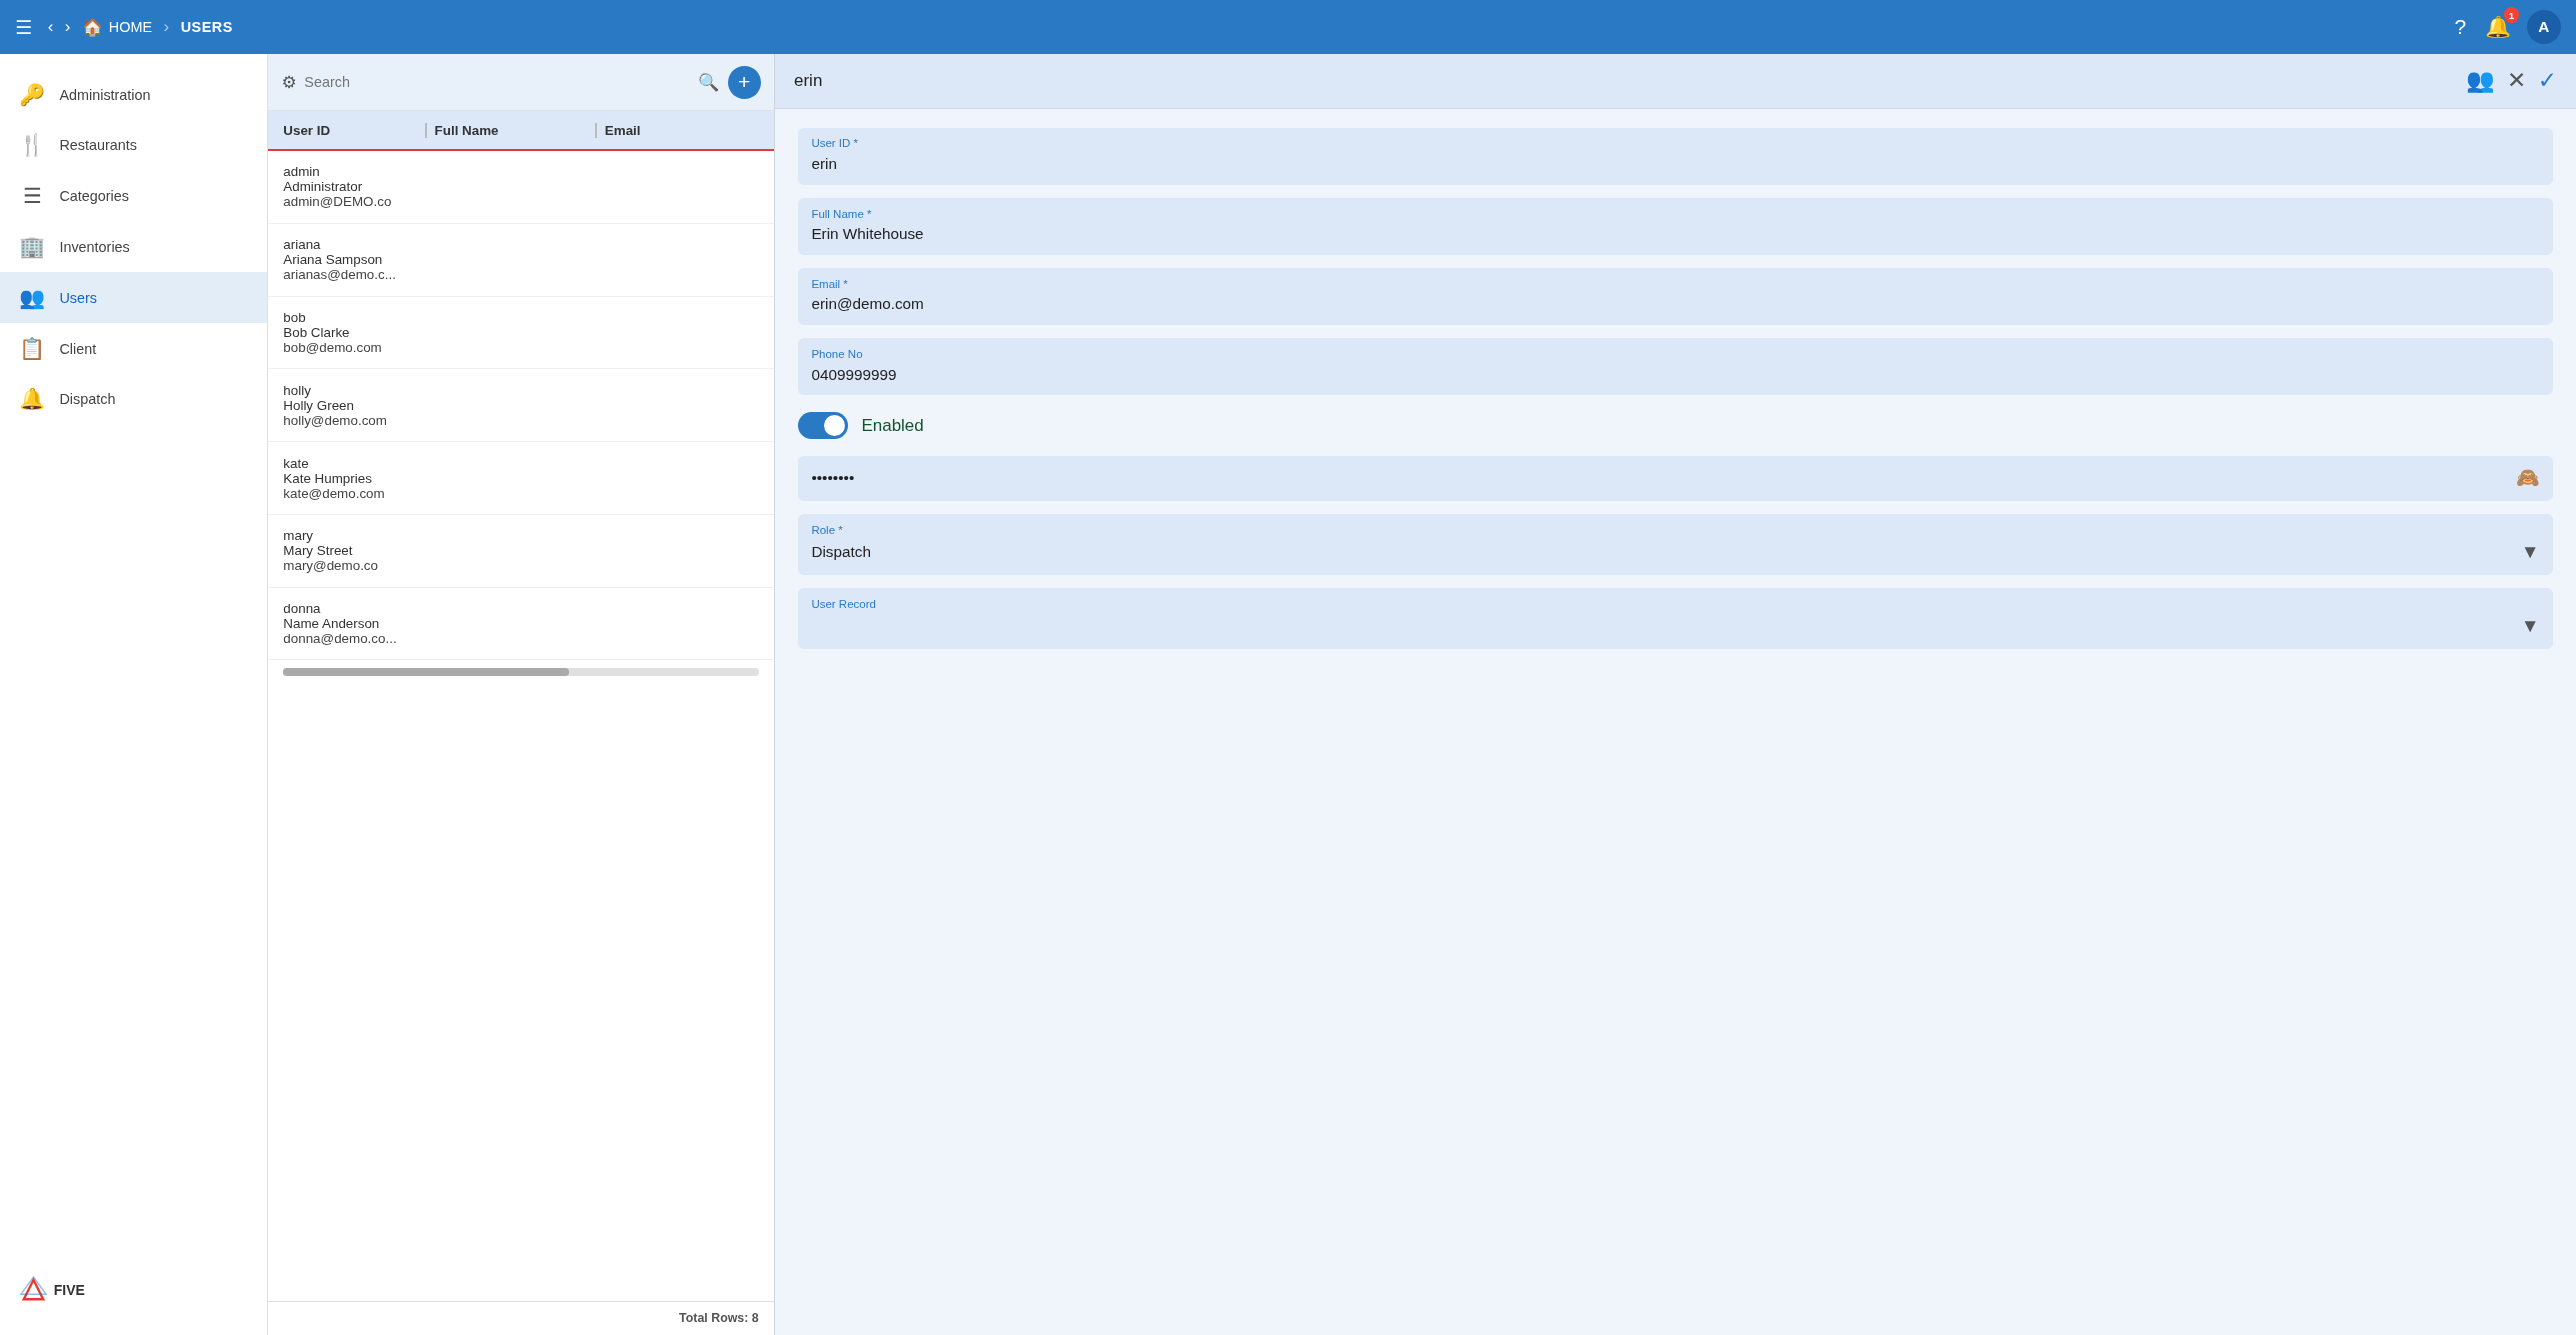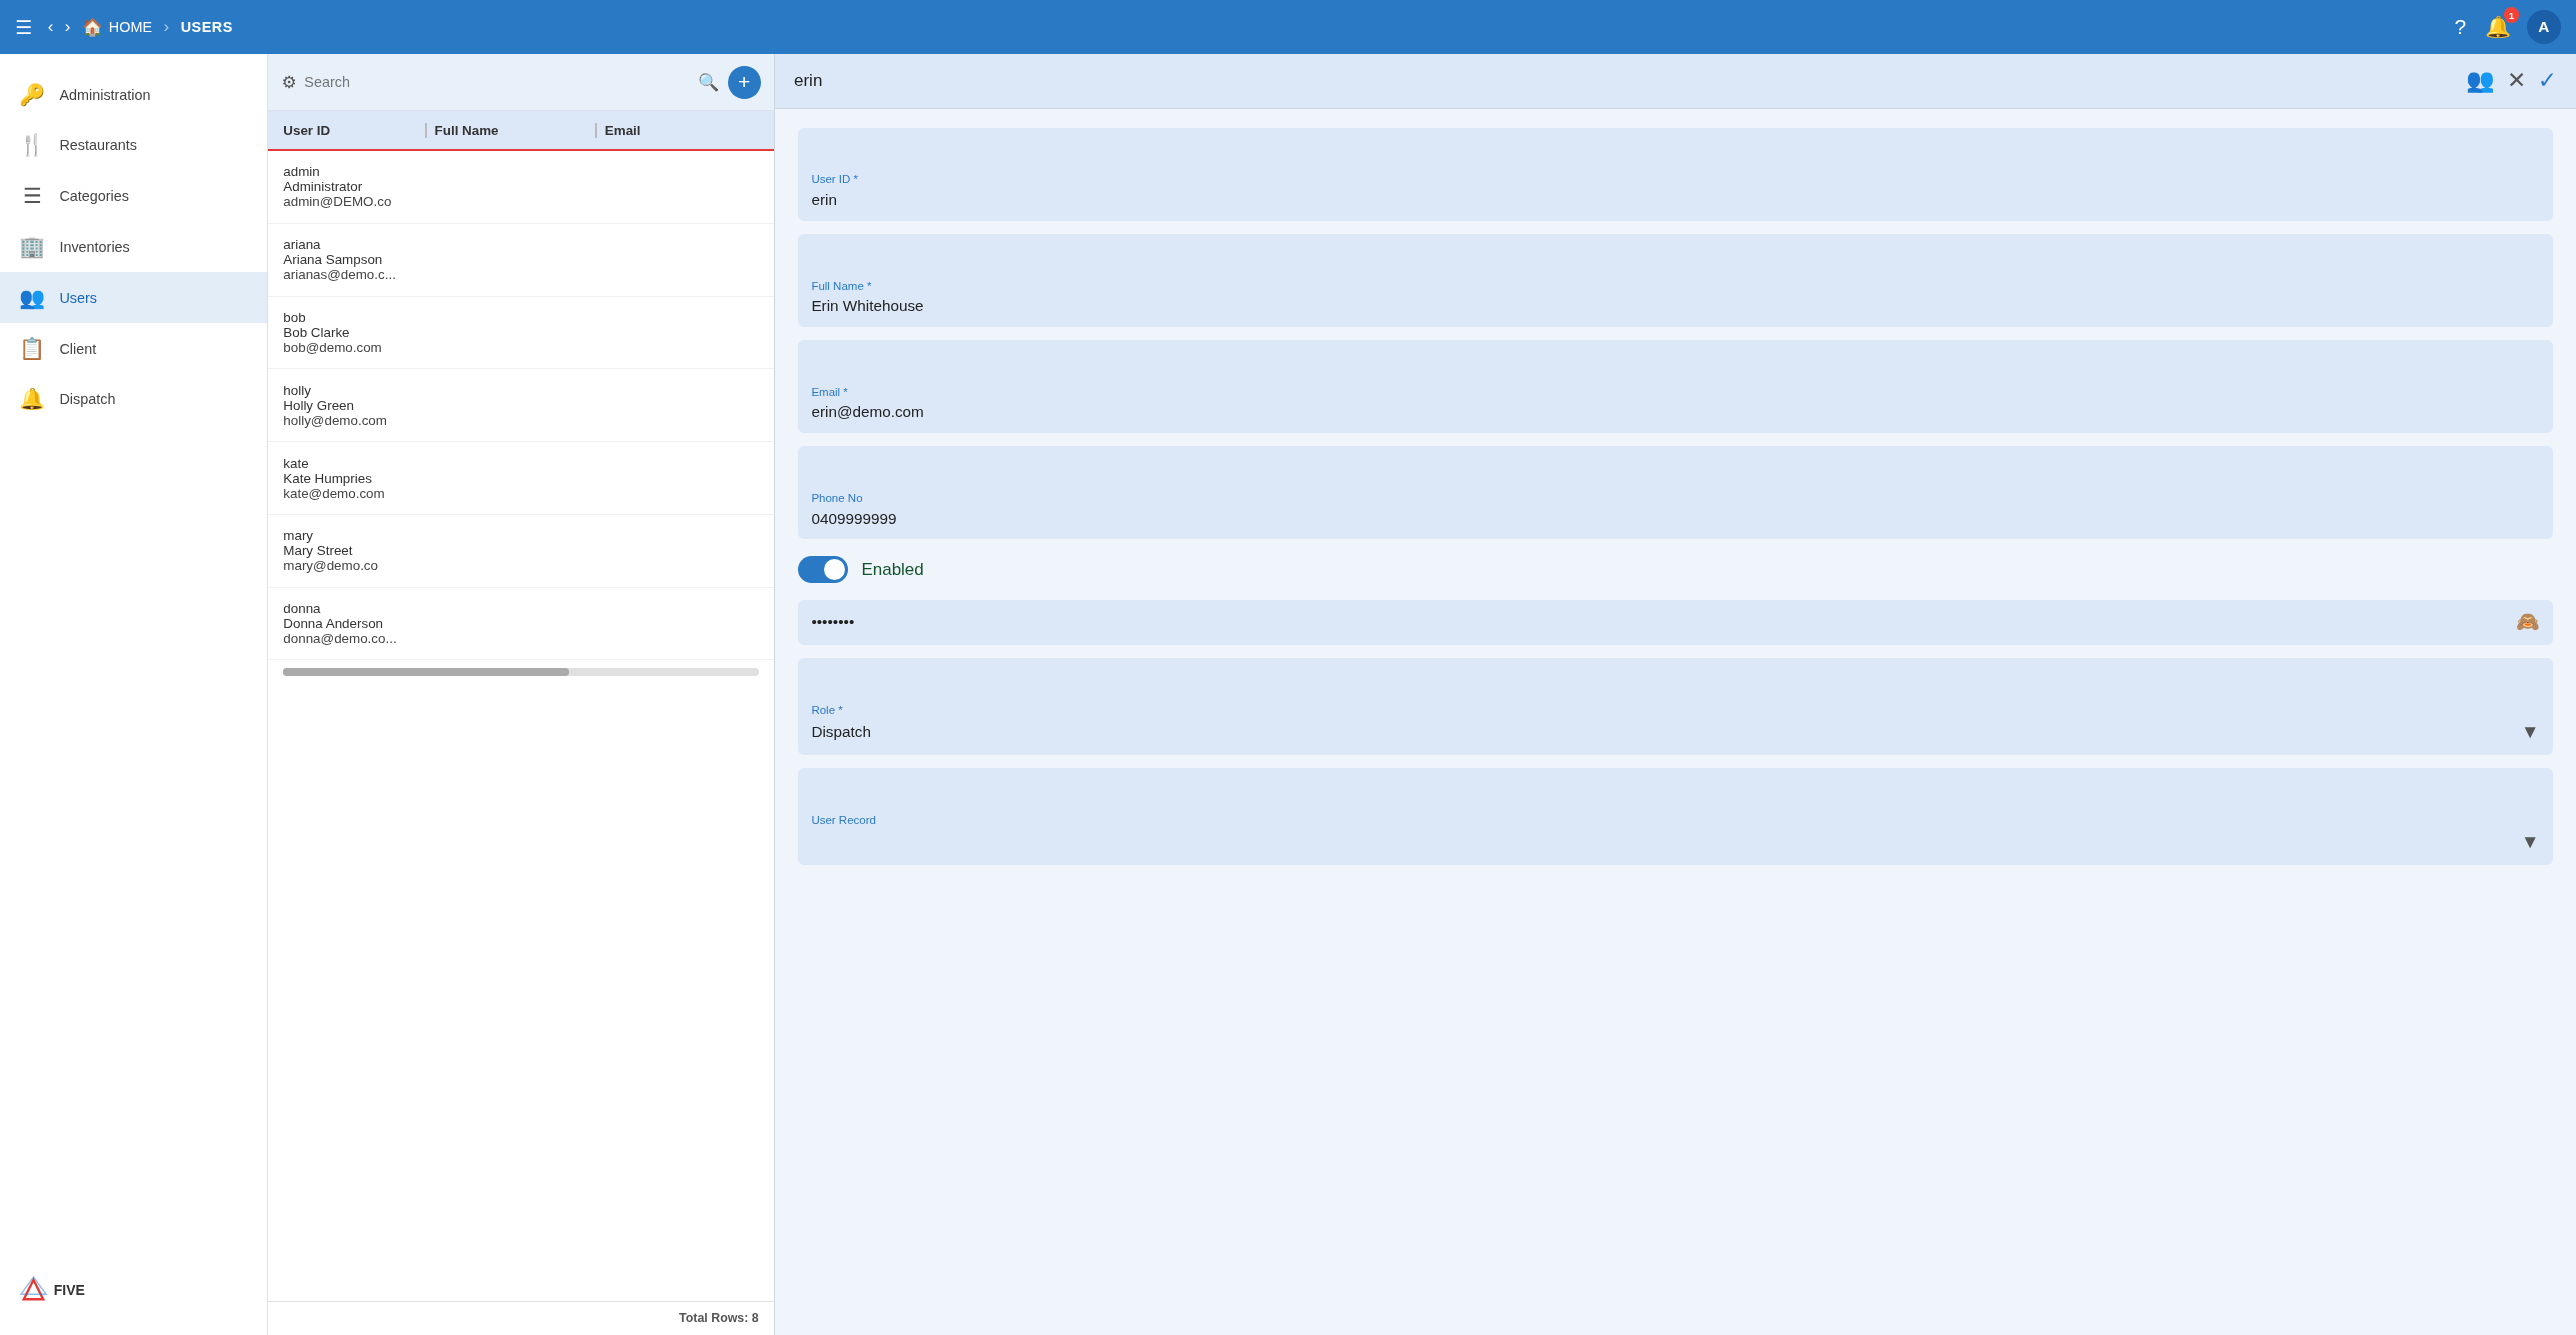--- a/index.html
+++ b/index.html
@@ -174,21 +174,20 @@
     .form-field {
       background: #dce8f8;
       border-radius: 5.7px;
       padding: 9.6px 13.4px 11.5px;
     }
     .field-label {
       font-size: 11.5px;
       color: #2979c5;
       margin-bottom: 5.7px;
       font-weight: 500;
-      margin-top: 36px;
     }
     .field-value {
       font-size: 15.3px;
       color: #222;
     }
     .field-input {
       width: 100%;
       background: transparent;
       border: none;
       outline: none;
@@ -335,21 +334,21 @@
       <div class="col-fullname">Kate Humpries</div>
       <div class="col-email">kate@demo.com</div>
     </div>
           <div class="table-row">
       <div class="col-userid">mary</div>
       <div class="col-fullname">Mary Street</div>
       <div class="col-email">mary@demo.co</div>
     </div>
           <div class="table-row">
       <div class="col-userid">donna</div>
-      <div class="col-fullname">Donna Anderson</div>
+      <div class="col-fullname">Name Anderson</div>
       <div class="col-email">donna@demo.co...</div>
     </div>
         </div>
 
       <div class="scrollbar-track">
         <div class="scrollbar-thumb"></div>
       </div>
 
       <div class="table-footer">
         <span>Total Rows: 8</span>

